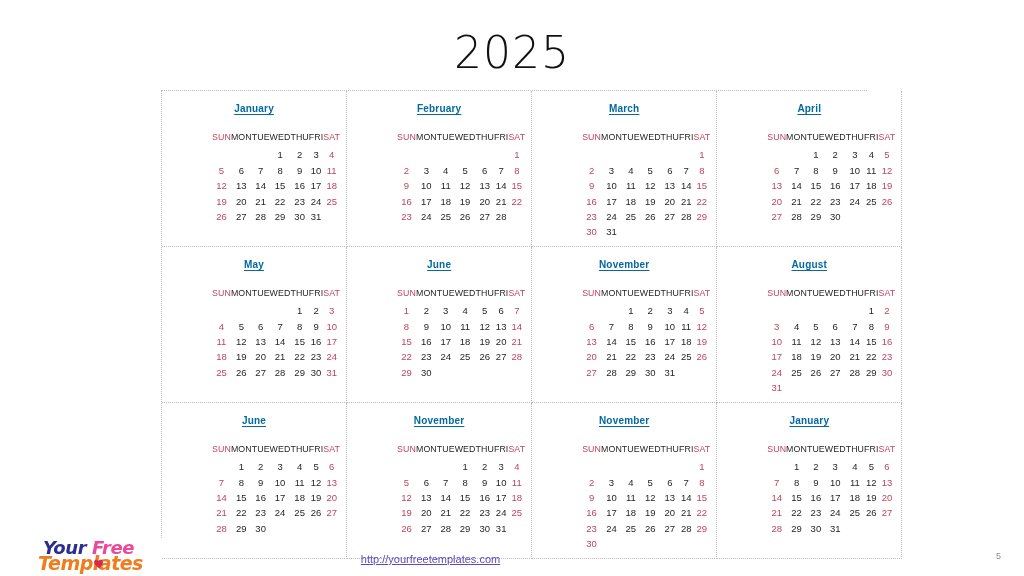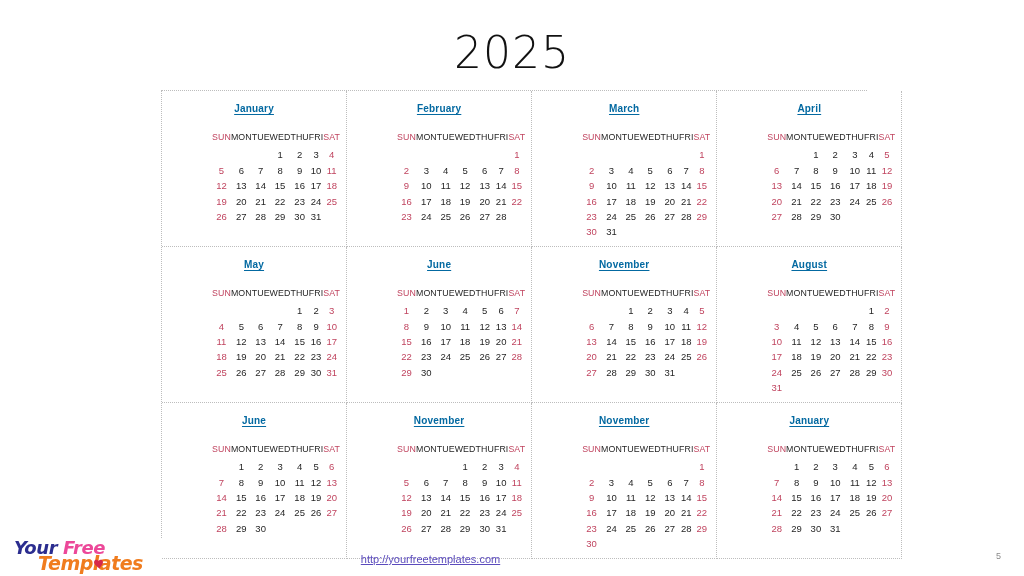--- a/index.html
+++ b/index.html
@@ -136,21 +136,21 @@
     position: absolute;
     left: 6px;
     top: 0px;
     font-size: 18px;
     font-style: italic;
     font-weight: bold;
     font-family: "DejaVu Sans", sans-serif;
     letter-spacing: -0.4px;
     white-space: nowrap;
   }
-  .logo-your { color: #2b2d8f; }
+  .logo-your { color: #2b2d8f; margin-left: 29px; }
   .logo-free { color: #ec4899; text-align: center; }
   .logo-line2 {
     position: absolute;
     left: 30px;
     top: 15px;
     font-size: 19px;
     font-style: italic;
     font-weight: bold;
     font-family: "DejaVu Sans", sans-serif;
     color: #f07c1e;

